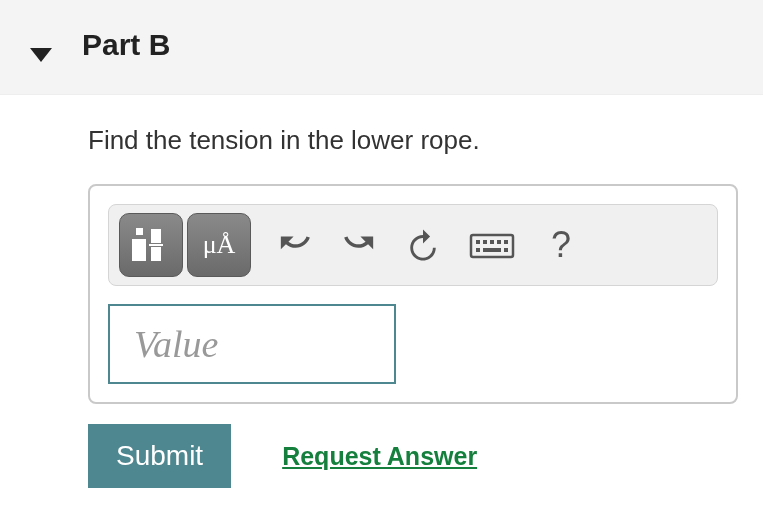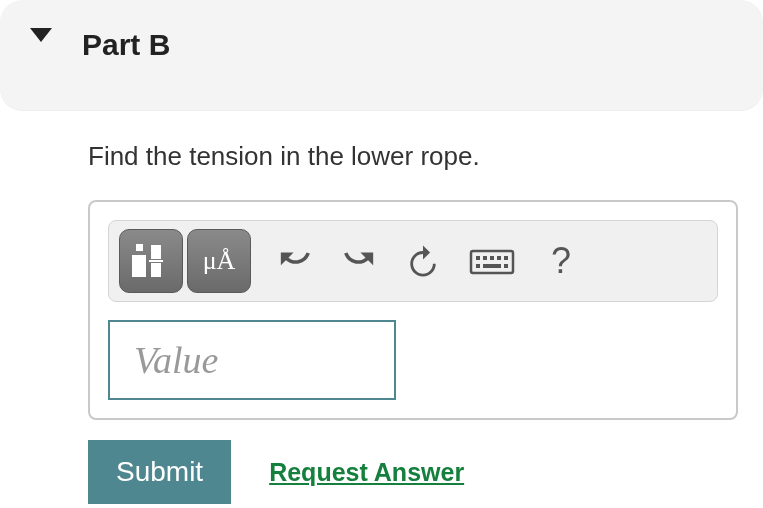--- a/index.html
+++ b/index.html
@@ -8,26 +8,25 @@
       padding: 0;
     }
     body {
       font-family: Arial, Helvetica, sans-serif;
       width: 763px;
       height: 508px;
       background: #fff;
     }
     .part-header {
       background: #f4f4f4;
-      padding: 28px 30px 48px 30px;
-      display: flex;
-      align-items: flex-start;
+      padding: 28px 30px 32px 30px;
+      display: flex;
+      align-items: flex-end;
       gap: 30px;
       border-bottom: 1px solid #eee;
-      border-radius: 22px;
     }
     .collapse-triangle {
       width: 0;
       height: 0;
       border-left: 11px solid transparent;
       border-right: 11px solid transparent;
       border-top: 14px solid #222;
       cursor: pointer;
     }
     .part-title {
@@ -105,21 +104,21 @@
     }
     .value-input {
       width: 288px;
     }
     .units-input {
       width: 288px;
     }
     .actions-row {
       display: flex;
       align-items: center;
-      gap: 38px;
+      gap: 51px;
     }
     .submit-btn {
       background: #4f8790;
       color: #fff;
       border: none;
       font-size: 28px;
       padding: 16px 28px;
       cursor: pointer;
       font-family: inherit;
     }

